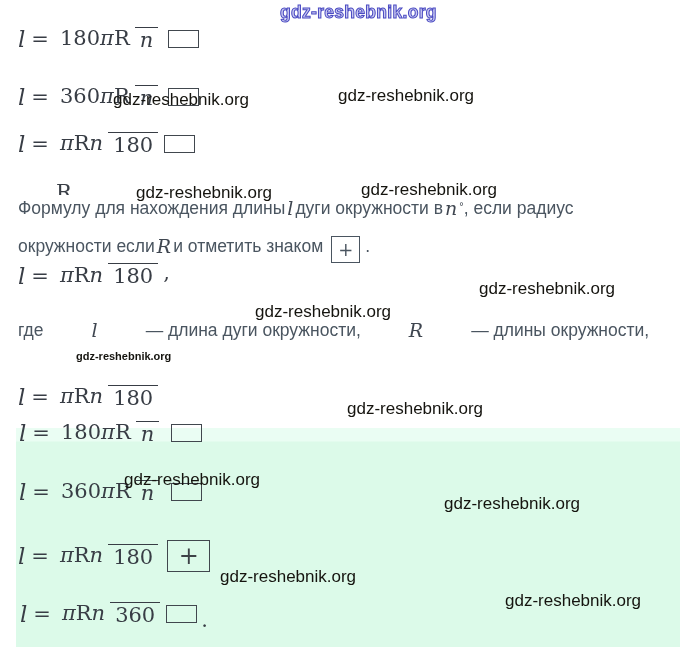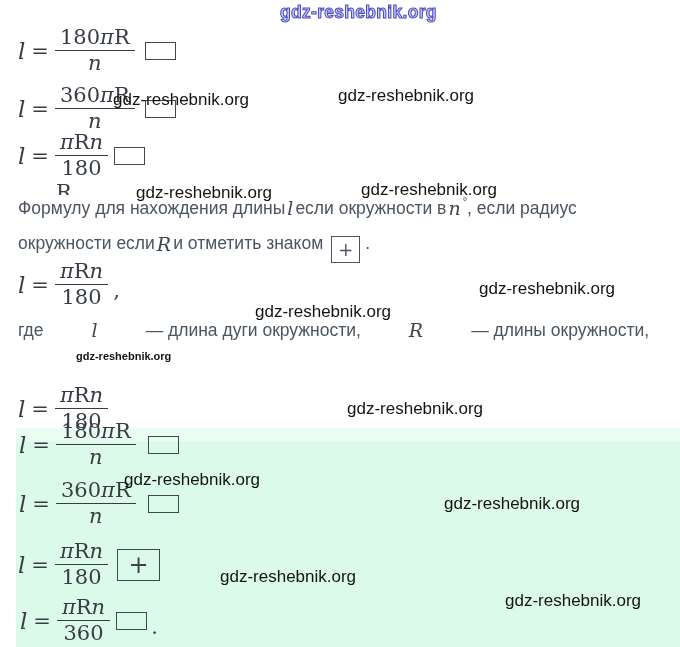--- a/index.html
+++ b/index.html
@@ -6,42 +6,42 @@
   #page{position:relative;width:680px;height:647px;background:#ffffff;overflow:hidden;
         font-family:"Liberation Sans",sans-serif;margin-left:16px;}
   .green-bg{position:absolute;left:0;top:428px;width:680px;height:219px;z-index:0;
         background:linear-gradient(180deg,#eafdf3 0,#eafdf3 13px,#dcfae9 14px,#dcfae9 100%);}
 
   
   .formula{position:absolute;display:flex;align-items:center;z-index:1;
         color:#383d45;font-family:"DejaVu Serif","Liberation Serif",serif;}
   .lhs{font-style:italic;font-size:23px;margin-right:3px;}
   .eq{font-size:21px;margin:0 3px;}
-  .frac{display:inline-flex;flex-direction:column;align-items:center;margin:0 3px;}
+  .frac{display:inline-flex;flex-direction:row;align-items:center;margin:0 3px;}
   .num{display:flex;padding:0 5px 1px;font-size:21px;line-height:23px;}
   .den{display:flex;justify-content:center;align-self:stretch;border-top:1.5px solid #383d45;
        padding:1px 5px 0;font-size:21px;line-height:23px;}
   .it{font-style:italic;}
   .up{font-style:normal;}
   .cbox{width:29px;height:16px;border:1.5px solid #41474e;margin-left:7px;background:transparent;}
   .cbox.tight{margin-left:3px;}
   .cbox.wide{margin-left:9px;}
   .plusbox{width:41px;height:30px;border:1.5px solid #41474e;margin-left:6px;
        display:flex;align-items:center;justify-content:center;font-size:24px;
        font-family:"DejaVu Serif",serif;color:#3d4247;background:transparent;}
   .suffix-comma{align-self:flex-end;margin:0 0 7px 2px;font-size:21px;}
   .suffix-dot{align-self:center;margin:12px 0 0 4px;font-size:21px;}
 
   
   .fragment{position:absolute;left:40px;top:182px;height:13px;width:24px;overflow:hidden;
        z-index:1;color:#383d45;font-family:"DejaVu Serif",serif;font-size:21px;line-height:21px;}
 
   
   .textline{position:absolute;left:2px;z-index:1;color:#4a5560;font-size:17.5px;
-       white-space:nowrap;display:flex;align-items:center;}
+       white-space:nowrap;display:flex;align-items:flex-end;}
   .var{font-family:"DejaVu Serif","Liberation Serif",serif;font-style:italic;
        font-size:19px;color:#3f4650;margin:0 2px;}
   .deg{font-size:11px;vertical-align:super;position:relative;top:-7px;color:#3f4650;}
   .taskplus{display:inline-flex;align-items:center;justify-content:center;width:27px;height:25px;
        border:1.3px solid #4a5560;margin:0 5px 0 8px;font-family:"DejaVu Serif",serif;
        font-size:18px;color:#4a5560;position:relative;top:6px;}
 
   
   .wm{position:absolute;z-index:3;white-space:nowrap;color:#15140f;font-size:17px;
       font-family:"Liberation Sans",sans-serif;}
@@ -97,21 +97,21 @@
       <span class="den up">180</span>
     </span>
     <span class="cbox tight"></span>
   </div>
 
   <div class="fragment">R</div>
 
   <div class="textline" style="top:197px;">
     <span>Формулу для нахождения длины </span>
       <span class="var">l</span>
-      <span> если окружности в </span>
+      <span> дуги окружности в </span>
       <span class="var">n</span>
       <span class="deg">°</span>
       <span>, если радиус</span>
   </div>
   <div class="textline" style="top:230px;">
     <span>окружности если </span>
       <span class="var">R</span>
       <span> и отметить знаком </span>
     <span class="taskplus">+</span>
     <span>.</span>

